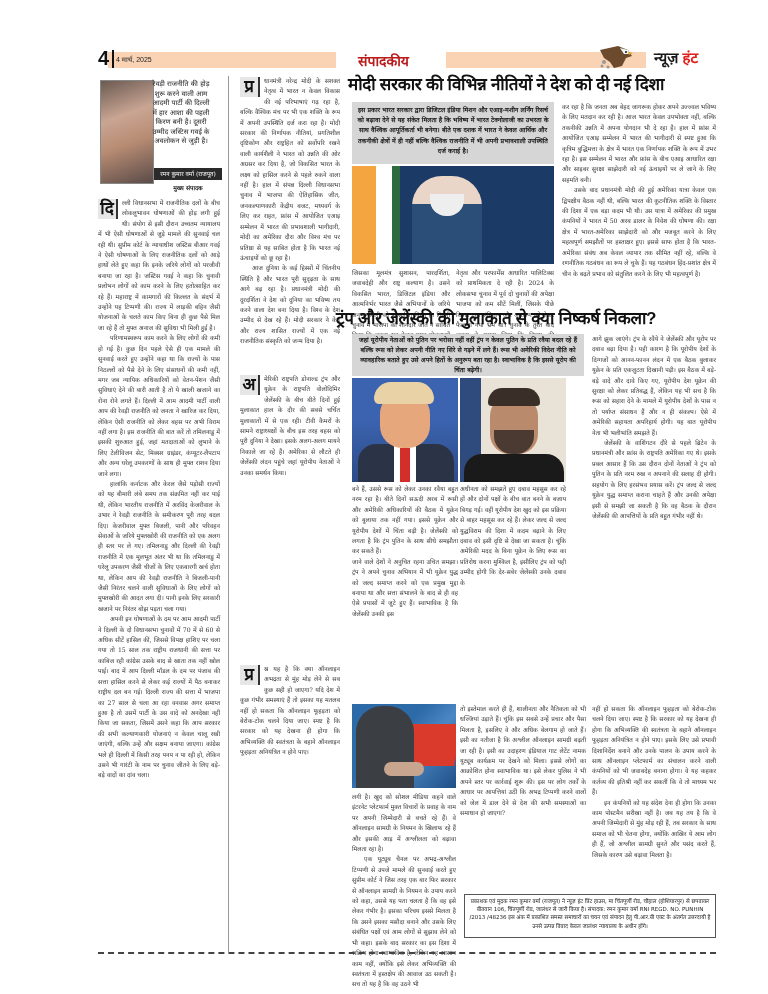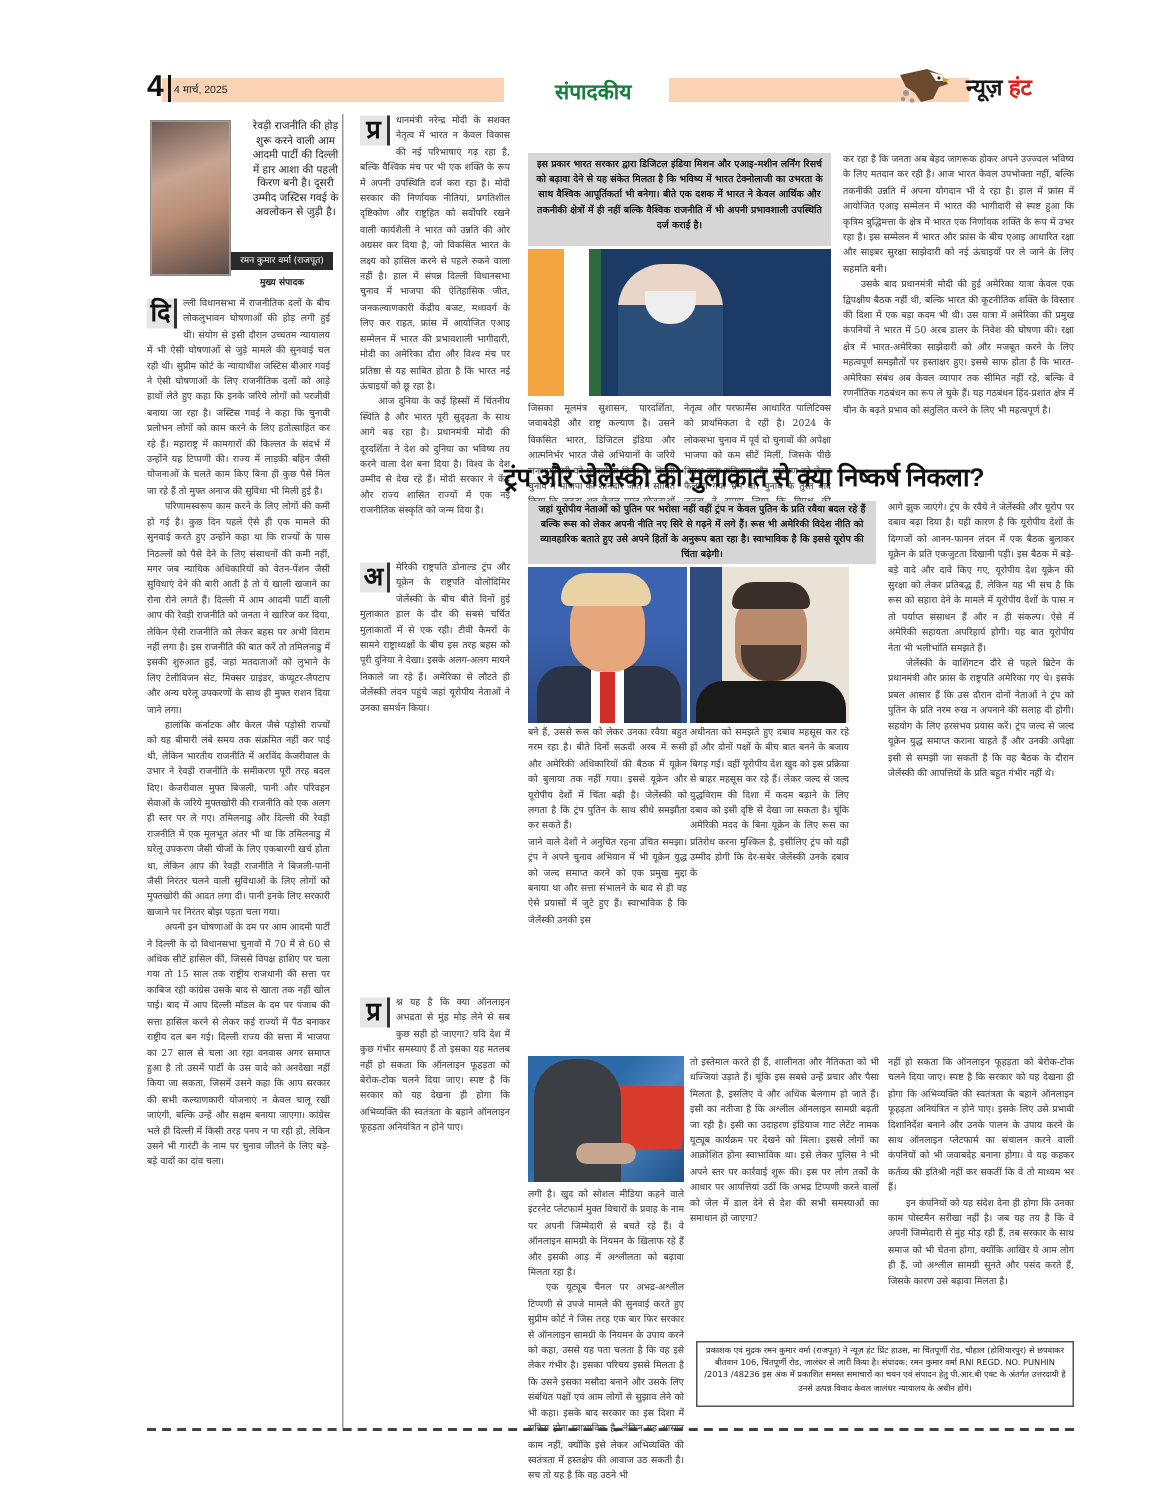--- a/index.html
+++ b/index.html
@@ -8,32 +8,32 @@
   .page { position: absolute; left: 98px; top: 44px; width: 618px; height: 920px; }
 
   
   .masthead { position: absolute; left: 0; top: 0; width: 618px; height: 24px; }
   .mh-band { position: absolute; top: 8px; height: 16px; background: #f9d3b3; }
   .mh-band.left { left: 10px; width: 228px; }
   .mh-band.right { left: 348px; width: 200px; }
   .page-no { position: absolute; left: 0; top: 4px; font: bold 20px "Liberation Sans", sans-serif; color: #111; line-height: 20px; }
   .page-no-bar { position: absolute; left: 14px; top: 6px; width: 2px; height: 18px; background: #111; }
   .page-date { position: absolute; left: 18px; top: 11px; font: 7px "Liberation Sans", sans-serif; color: #222; }
-  .section-title { position: absolute; left: 260px; top: 7px; font: bold 14px "Liberation Sans", sans-serif; color: #15803d; margin-left: 12px; }
-  .logo { position: absolute; left: 500px; top: 0px; display: flex; align-items: center; gap: 10px; }
+  .section-title { position: absolute; left: 260px; top: 7px; font: bold 14px "Liberation Sans", sans-serif; color: #b91c1c; }
+  .logo { position: absolute; left: 500px; top: 0px; display: flex; align-items: center; gap: 20px; }
   .logo-bird { width: 36px; height: 26px; }
   .logo-text { font: bold 15px "Liberation Sans", sans-serif; color: #1a1a1a; }
   .logo-text .red { color: #e0201d; }
 
   
   .left-col { position: absolute; left: 0; top: 32px; width: 122px; }
   .left-headline { font: bold 18px "Liberation Sans", sans-serif; line-height: 21px; color: #111; letter-spacing: -0.5px; }
   .author-block { position: relative; margin-top: 4px; height: 118px; }
   .author-photo { position: absolute; left: 2px; top: 0; width: 54px; height: 104px; background: linear-gradient(160deg,#6b5a52 0%,#c9a593 35%,#b88c73 60%,#5a4b48 100%); border: 1px solid #888; }
-  .author-quote { position: absolute; left: 68px; top: 0; width: 62px; font: 7px "DejaVu Sans", sans-serif; line-height: 9.5px; color: #222; text-align: center; }
+  .author-quote { position: absolute; left: 52px; top: 0; width: 62px; font: 7px "DejaVu Sans", sans-serif; line-height: 9.5px; color: #222; text-align: center; }
   .author-name { position: absolute; left: 56px; top: 88px; width: 68px; height: 12px; background: #2a2a2a; color: #fff; font: 6px "DejaVu Sans", sans-serif; text-align: center; line-height: 12px; }
   .author-role { position: absolute; left: 56px; top: 104px; width: 68px; font: bold 6px "DejaVu Sans", sans-serif; text-align: center; color: #222; }
   .body-text { font: 6.2px "DejaVu Serif", serif; line-height: 10.4px; color: #333; text-align: justify; }
   .dropcap { float: left; width: 20px; height: 20px; background: #e6e6e6; margin: 1px 4px 0 0; font: bold 17px "Liberation Sans", sans-serif; text-align: center; line-height: 20px; color: #111; border-right: 2px solid #333; }
   .indent { text-indent: 12px; }
 
   
   .col2 { position: absolute; left: 142px; top: 32px; width: 100px; }
 
   
@@ -122,20 +122,21 @@
     </div>
   </div>
 
   <div class="vrule" style="left:130px;top:32px;height:876px;"></div>
 
   <div class="col2 body-text">
     <span class="dropcap">प्र</span>
     <span>धानमंत्री नरेन्द्र मोदी के सशक्त नेतृत्व में भारत न केवल विकास की नई परिभाषाएं गढ़ रहा है, बल्कि वैश्विक मंच पर भी एक शक्ति के रूप में अपनी उपस्थिति दर्ज करा रहा है। मोदी सरकार की निर्णायक नीतियां, प्रगतिशील दृष्टिकोण और राष्ट्रहित को सर्वोपरि रखने वाली कार्यशैली ने भारत को उन्नति की ओर अग्रसर कर दिया है, जो विकसित भारत के लक्ष्य को हासिल करने से पहले रुकने वाला नहीं है। हाल में संपन्न दिल्ली विधानसभा चुनाव में भाजपा की ऐतिहासिक जीत, जनकल्याणकारी केंद्रीय बजट, मध्यवर्ग के लिए कर राहत, फ्रांस में आयोजित एआइ सम्मेलन में भारत की प्रभावशाली भागीदारी, मोदी का अमेरिका दौरा और विश्व मंच पर प्रतिष्ठा से यह साबित होता है कि भारत नई ऊंचाइयों को छू रहा है।</span>
     <p class="indent">आज दुनिया के कई हिस्सों में चिंतनीय स्थिति है और भारत पूरी सुदृढ़ता के साथ आगे बढ़ रहा है। प्रधानमंत्री मोदी की दूरदर्शिता ने देश को दुनिया का भविष्य तय करने वाला देश बना दिया है। विश्व के देश उम्मीद से देख रहे हैं। मोदी सरकार ने केंद्र और राज्य शासित राज्यों में एक नई राजनीतिक संस्कृति को जन्म दिया है।</p>
   </div>
+  <div class="modi-headline">मोदी सरकार की विभिन्न नीतियों ने देश को दी नई दिशा</div>
   <div class="modi-summary">इस प्रकार भारत सरकार द्वारा डिजिटल इंडिया मिशन और एआइ-मशीन लर्निंग रिसर्च को बढ़ावा देने से यह संकेत मिलता है कि भविष्य में भारत टेक्नोलाजी का उभरता के साथ वैश्विक आपूर्तिकर्ता भी बनेगा। बीते एक दशक में भारत ने केवल आर्थिक और तकनीकी क्षेत्रों में ही नहीं बल्कि वैश्विक राजनीति में भी अपनी प्रभावशाली उपस्थिति दर्ज कराई है।</div>
   <div class="modi-photo">
     <div class="figure"></div>
     <div class="beard"></div>
   </div>
   <div class="modi-c1 body-text">जिसका मूलमंत्र सुशासन, पारदर्शिता, जवाबदेही और राष्ट्र कल्याण है। उसने विकसित भारत, डिजिटल इंडिया और आत्मनिर्भर भारत जैसे अभियानों के जरिये जनभागीदारी को प्रोत्साहित किया है। दिल्ली चुनाव में भाजपा की शानदार जीत ने साबित किया कि जनता अब केवल मुफ्त योजनाओं पर निर्भर नहीं रहना चाहती, बल्कि उस विकास और राष्ट्रीय सुरक्षा, आधुनिक इन्फ्रास्ट्रक्चर जैसे मुद्दों के साथ विश्वसनीय</div>
   <div class="modi-c2 body-text">नेतृत्व और परफार्मेंस आधारित पालिटिक्स को प्राथमिकता दे रही है। 2024 के लोकसभा चुनाव में पूर्व दो चुनावों की अपेक्षा भाजपा को कम सीटें मिलीं, जिसके पीछे विपक्ष द्वारा संविधान और आरक्षण को लेकर फैलाया गया भ्रम था। चुनाव के तुरंत बाद जनता ने समझ लिया कि विपक्ष की नकारात्मक राजनीति देश के विकास में बाधक है और हरियाणा, महाराष्ट्र और अब दिल्ली की जनता का जनादेश इसका संकेत</div>
   <div class="modi-c3 body-text">
     <p>कर रहा है कि जनता अब बेहद जागरूक होकर अपने उज्ज्वल भविष्य के लिए मतदान कर रही है। आज भारत केवल उपभोक्ता नहीं, बल्कि तकनीकी उन्नति में अपना योगदान भी दे रहा है। हाल में फ्रांस में आयोजित एआइ सम्मेलन में भारत की भागीदारी से स्पष्ट हुआ कि कृत्रिम बुद्धिमत्ता के क्षेत्र में भारत एक निर्णायक शक्ति के रूप में उभर रहा है। इस सम्मेलन में भारत और फ्रांस के बीच एआइ आधारित रक्षा और साइबर सुरक्षा साझेदारी को नई ऊंचाइयों पर ले जाने के लिए सहमति बनी।</p>
     <p class="indent">उसके बाद प्रधानमंत्री मोदी की हुई अमेरिका यात्रा केवल एक द्विपक्षीय बैठक नहीं थी, बल्कि भारत की कूटनीतिक शक्ति के विस्तार की दिशा में एक बड़ा कदम भी थी। उस यात्रा में अमेरिका की प्रमुख कंपनियों ने भारत में 50 अरब डालर के निवेश की घोषणा की। रक्षा क्षेत्र में भारत-अमेरिका साझेदारी को और मजबूत करने के लिए महत्वपूर्ण समझौतों पर हस्ताक्षर हुए। इससे साफ होता है कि भारत-अमेरिका संबंध अब केवल व्यापार तक सीमित नहीं रहे, बल्कि वे रणनीतिक गठबंधन का रूप ले चुके हैं। यह गठबंधन हिंद-प्रशांत क्षेत्र में चीन के बढ़ते प्रभाव को संतुलित करने के लिए भी महत्वपूर्ण है।</p>

